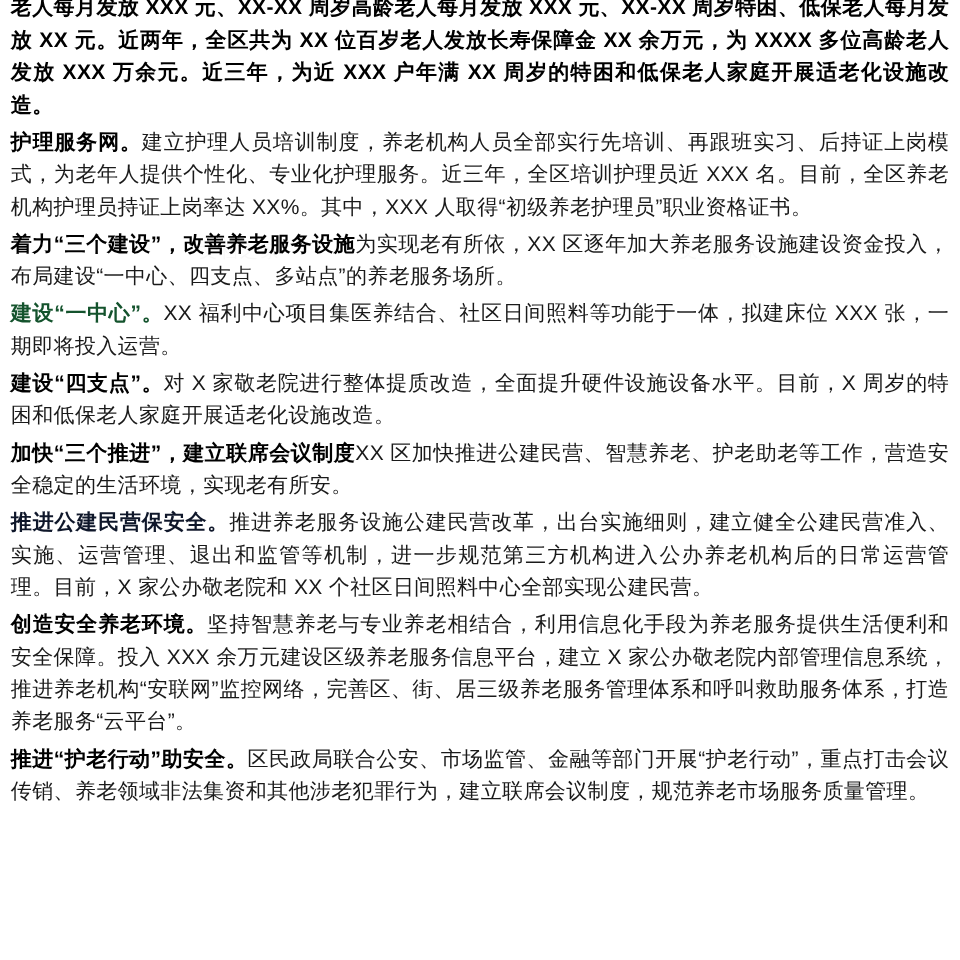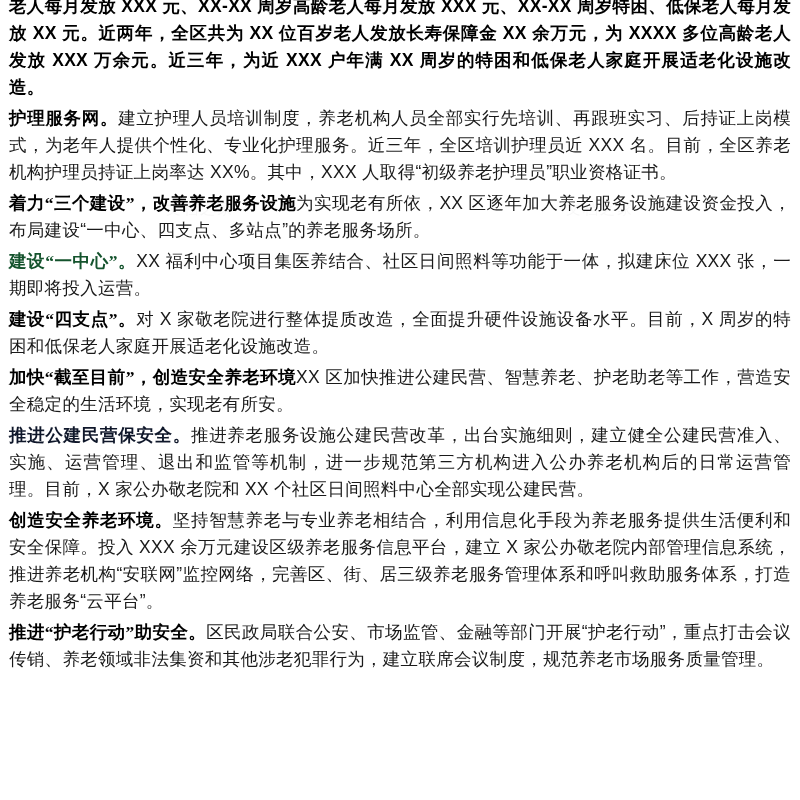--- a/index.html
+++ b/index.html
@@ -24,21 +24,20 @@
     line-height: 27px;
     letter-spacing: 0.3px;
     color: #1a1a1a;
   }
   .para {
     margin: 0 0 4px 0;
   }
   .para strong {
     font-weight: 700;
     color: #000000;
-    font-family: Liberation Serif, serif;
   }
   .para.bold-all {
     font-weight: 700;
     color: #000000;
   }
   .watermark-row {
     position: absolute;
     top: 200px;
     left: 0;
     width: 100%;
@@ -60,17 +59,17 @@
   <span style="color: rgb(154, 154, 154);">文档之家</span>
   <span style="color: rgb(154, 154, 154);">文档之家</span>
 </div>
 
 <div class="doc" style="color: rgb(26, 26, 26);">
     <p class="para bold-all"><span>老人每月发放 XXX 元、XX-XX 周岁高龄老人每月发放 XXX 元、XX-XX 周岁特困、低保老人每月发放 XX 元。近两年，全区共为 XX 位百岁老人发放长寿保障金 XX 余万元，为 XXXX 多位高龄老人发放 XXX 万余元。近三年，为近 XXX 户年满 XX 周岁的特困和低保老人家庭开展适老化设施改造。</span></p>
     <p class="para"><strong style="color: rgb(0, 0, 0);">护理服务网。</strong><span>建立护理人员培训制度，养老机构人员全部实行先培训、再跟班实习、后持证上岗模式，为老年人提供个性化、专业化护理服务。近三年，全区培训护理员近 XXX 名。目前，全区养老机构护理员持证上岗率达 XX%。其中，XXX 人取得“初级养老护理员”职业资格证书。</span></p>
     <p class="para"><strong style="color: rgb(0, 0, 0);">着力“三个建设”，改善养老服务设施</strong><span>为实现老有所依，XX 区逐年加大养老服务设施建设资金投入，布局建设“一中心、四支点、多站点”的养老服务场所。</span></p>
     <p class="para"><strong style="color: #14532d;">建设“一中心”。</strong><span>XX 福利中心项目集医养结合、社区日间照料等功能于一体，拟建床位 XXX 张，一期即将投入运营。</span></p>
     <p class="para"><strong style="color: rgb(0, 0, 0);">建设“四支点”。</strong><span>对 X 家敬老院进行整体提质改造，全面提升硬件设施设备水平。目前，X 周岁的特困和低保老人家庭开展适老化设施改造。</span></p>
-    <p class="para"><strong style="color: rgb(0, 0, 0);">加快“截至目前”，创造安全养老环境</strong><span>XX 区加快推进公建民营、智慧养老、护老助老等工作，营造安全稳定的生活环境，实现老有所安。</span></p>
+    <p class="para"><strong style="color: rgb(0, 0, 0);">加快“三个推进”，建立联席会议制度</strong><span>XX 区加快推进公建民营、智慧养老、护老助老等工作，营造安全稳定的生活环境，实现老有所安。</span></p>
     <p class="para"><strong style="color: #0f172a;">推进公建民营保安全。</strong><span>推进养老服务设施公建民营改革，出台实施细则，建立健全公建民营准入、实施、运营管理、退出和监管等机制，进一步规范第三方机构进入公办养老机构后的日常运营管理。目前，X 家公办敬老院和 XX 个社区日间照料中心全部实现公建民营。</span></p>
     <p class="para"><strong style="color: rgb(0, 0, 0);">创造安全养老环境。</strong><span>坚持智慧养老与专业养老相结合，利用信息化手段为养老服务提供生活便利和安全保障。投入 XXX 余万元建设区级养老服务信息平台，建立 X 家公办敬老院内部管理信息系统，推进养老机构“安联网”监控网络，完善区、街、居三级养老服务管理体系和呼叫救助服务体系，打造养老服务“云平台”。</span></p>
     <p class="para"><strong style="color: rgb(0, 0, 0);">推进“护老行动”助安全。</strong><span>区民政局联合公安、市场监管、金融等部门开展“护老行动”，重点打击会议传销、养老领域非法集资和其他涉老犯罪行为，建立联席会议制度，规范养老市场服务质量管理。</span></p>
   </div>
 
 </body></html>

